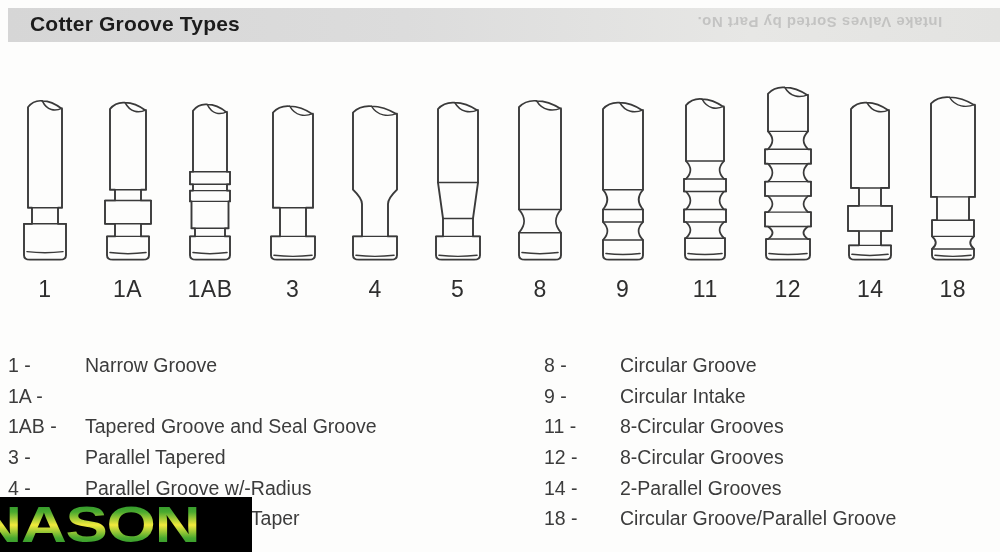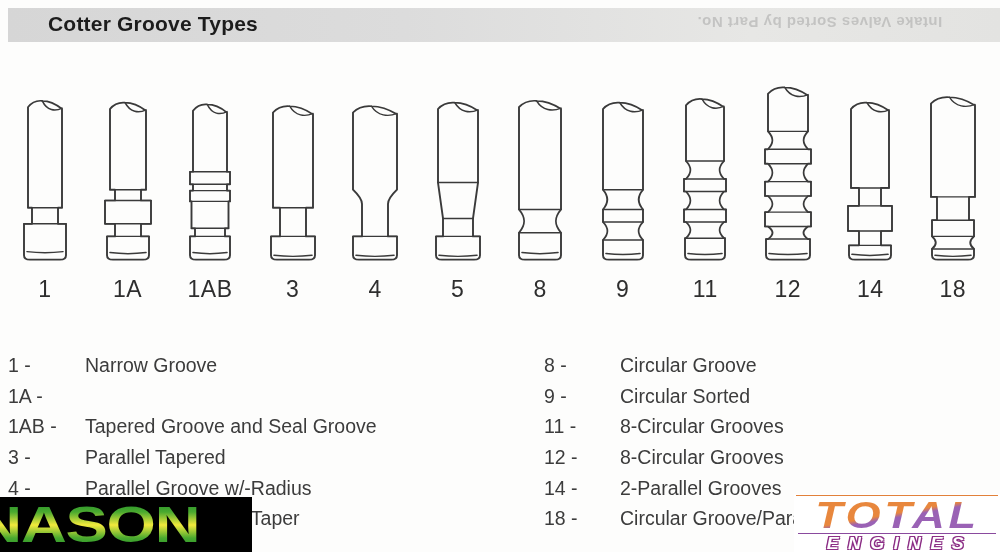--- a/index.html
+++ b/index.html
@@ -8,21 +8,21 @@
     background:#fdfdfc;
     font-family:"Liberation Sans","DejaVu Sans",sans-serif;
     color:#383838;
   }
   
   .header-bar{
     position:absolute;left:8px;top:8px;right:0;height:34px;
     background:linear-gradient(to right,#d6d6d6 0%,#dcdcdc 40%,#e7e7e5 75%,#e3e3e1 100%);
   }
   .page-title{
-    position:absolute;left:40px;top:4px;
+    position:absolute;left:22px;top:4px;
     font-size:21px;font-weight:bold;color:#1c1c1c;letter-spacing:0.2px;
   }
   .bleed-text{
     position:absolute;right:58px;top:6px;
     transform:rotate(180deg);
     font-size:15px;font-weight:bold;color:#9a9a9a;opacity:0.45;
     letter-spacing:0.5px;white-space:nowrap;
   }
   
   .figures-row{
@@ -207,21 +207,21 @@
         <span class="legend-desc">Parallel Groove w/-Taper</span>
       </div>
     </div>
   <div class="legend-col right">
       <div class="legend-row">
         <span class="legend-num">8 -</span>
         <span class="legend-desc">Circular Groove</span>
       </div>
       <div class="legend-row">
         <span class="legend-num">9 -</span>
-        <span class="legend-desc">Circular Sorted</span>
+        <span class="legend-desc">Circular Intake</span>
       </div>
       <div class="legend-row">
         <span class="legend-num">11 -</span>
         <span class="legend-desc">8-Circular Grooves</span>
       </div>
       <div class="legend-row">
         <span class="legend-num">12 -</span>
         <span class="legend-desc">8-Circular Grooves</span>
       </div>
       <div class="legend-row">
@@ -231,20 +231,14 @@
       <div class="legend-row">
         <span class="legend-num">18 -</span>
         <span class="legend-desc">Circular Groove/Parallel Groove</span>
       </div>
     </div>
 
   <div class="nason-logo">
     <span class="nason-wordmark">NASON</span>
   </div>
 
-  <div class="total-logo">
-    <div class="total-topline"></div>
-    <span class="total-wordmark">TOTAL</span>
-    <div class="total-underline"></div>
-    <span class="total-engines-label">ENGINES</span>
-  </div>
 
 </div>
 
 </body></html>

